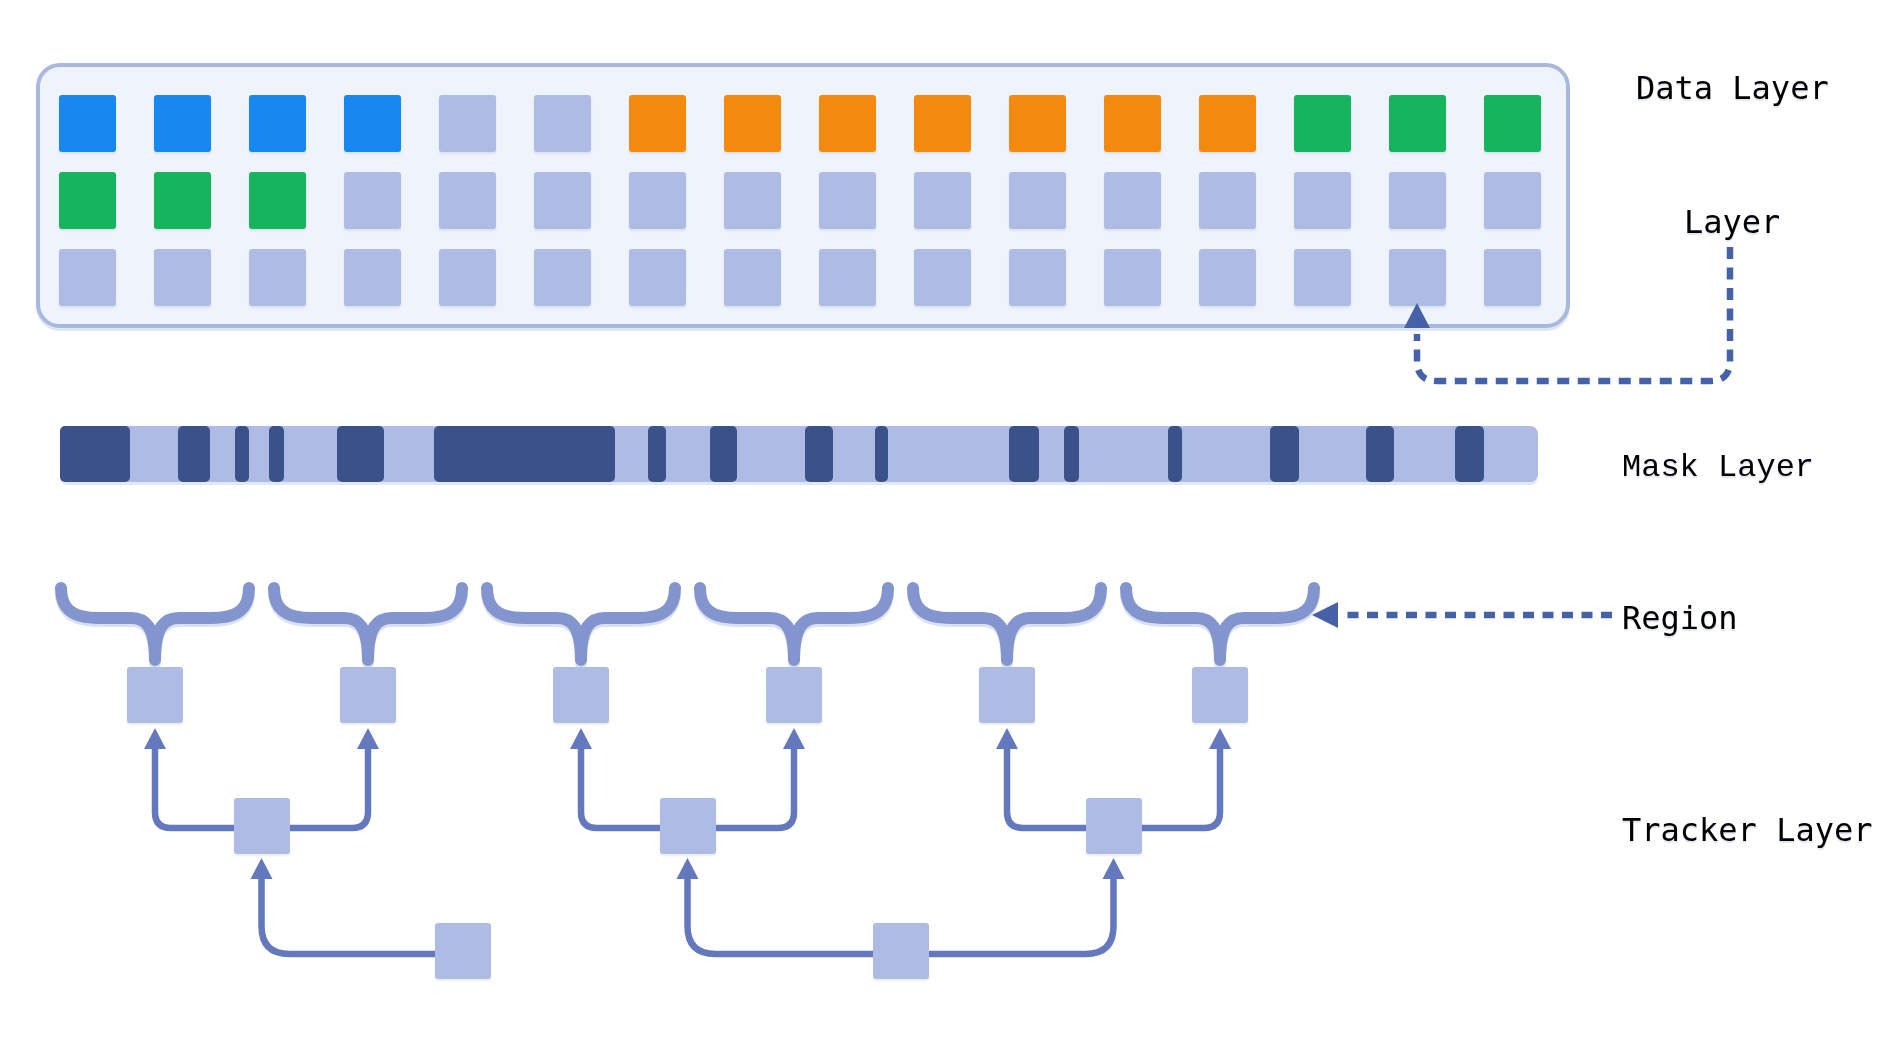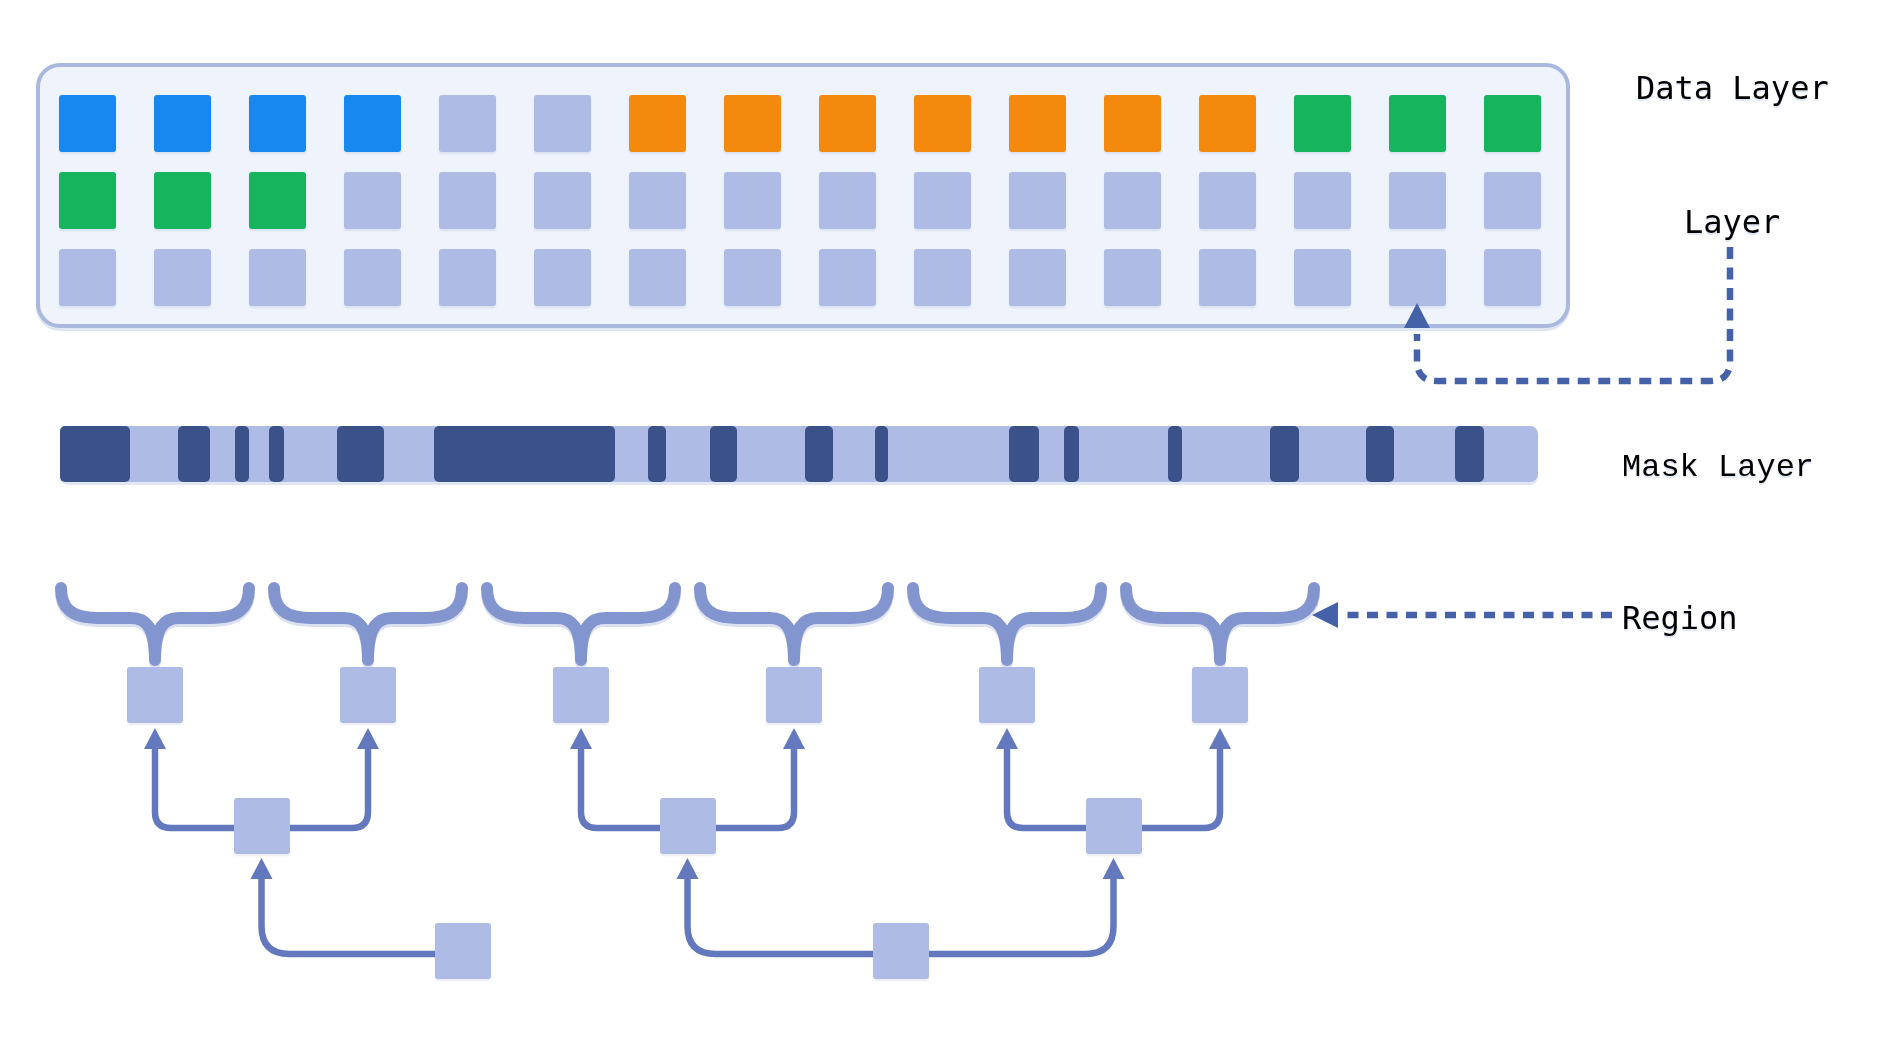--- a/index.html
+++ b/index.html
@@ -138,20 +138,21 @@
       <div class="mask-dark" style="left: 1004px; width: 15px;"></div>
       <div class="mask-dark" style="left: 1108px; width: 14px;"></div>
       <div class="mask-dark" style="left: 1210px; width: 29px;"></div>
       <div class="mask-dark" style="left: 1306px; width: 28px;"></div>
       <div class="mask-dark" style="left: 1395px; width: 29px;"></div>
     </div>
   <div class="label" style="left:1622px;top:452px;font-family:Liberation Mono, monospace;">Mask Layer</div>
 
   <div class="label" style="left:1622px;top:602px;">Region</div>
 
+  <div class="label" style="left:1622px;top:814px;">Tracker Layer</div>
 
   <div id="braces">
       <div class="brace" style="left: 55px;">
         <svg width="200" height="84" viewBox="0 0 200 84">
           <path d="M 6 6 C 6 26 16 36 44 36 L 76 36 C 91 36 100 45 100 78 C 100 45 109 36 124 36 L 156 36 C 184 36 194 26 194 6" fill="none" stroke="#8295ce" stroke-width="12" stroke-linecap="round" stroke-linejoin="round"></path>
         </svg>
       </div>
       <div class="brace" style="left: 268px;">
         <svg width="200" height="84" viewBox="0 0 200 84">
           <path d="M 6 6 C 6 26 16 36 44 36 L 76 36 C 91 36 100 45 100 78 C 100 45 109 36 124 36 L 156 36 C 184 36 194 26 194 6" fill="none" stroke="#8295ce" stroke-width="12" stroke-linecap="round" stroke-linejoin="round"></path>

